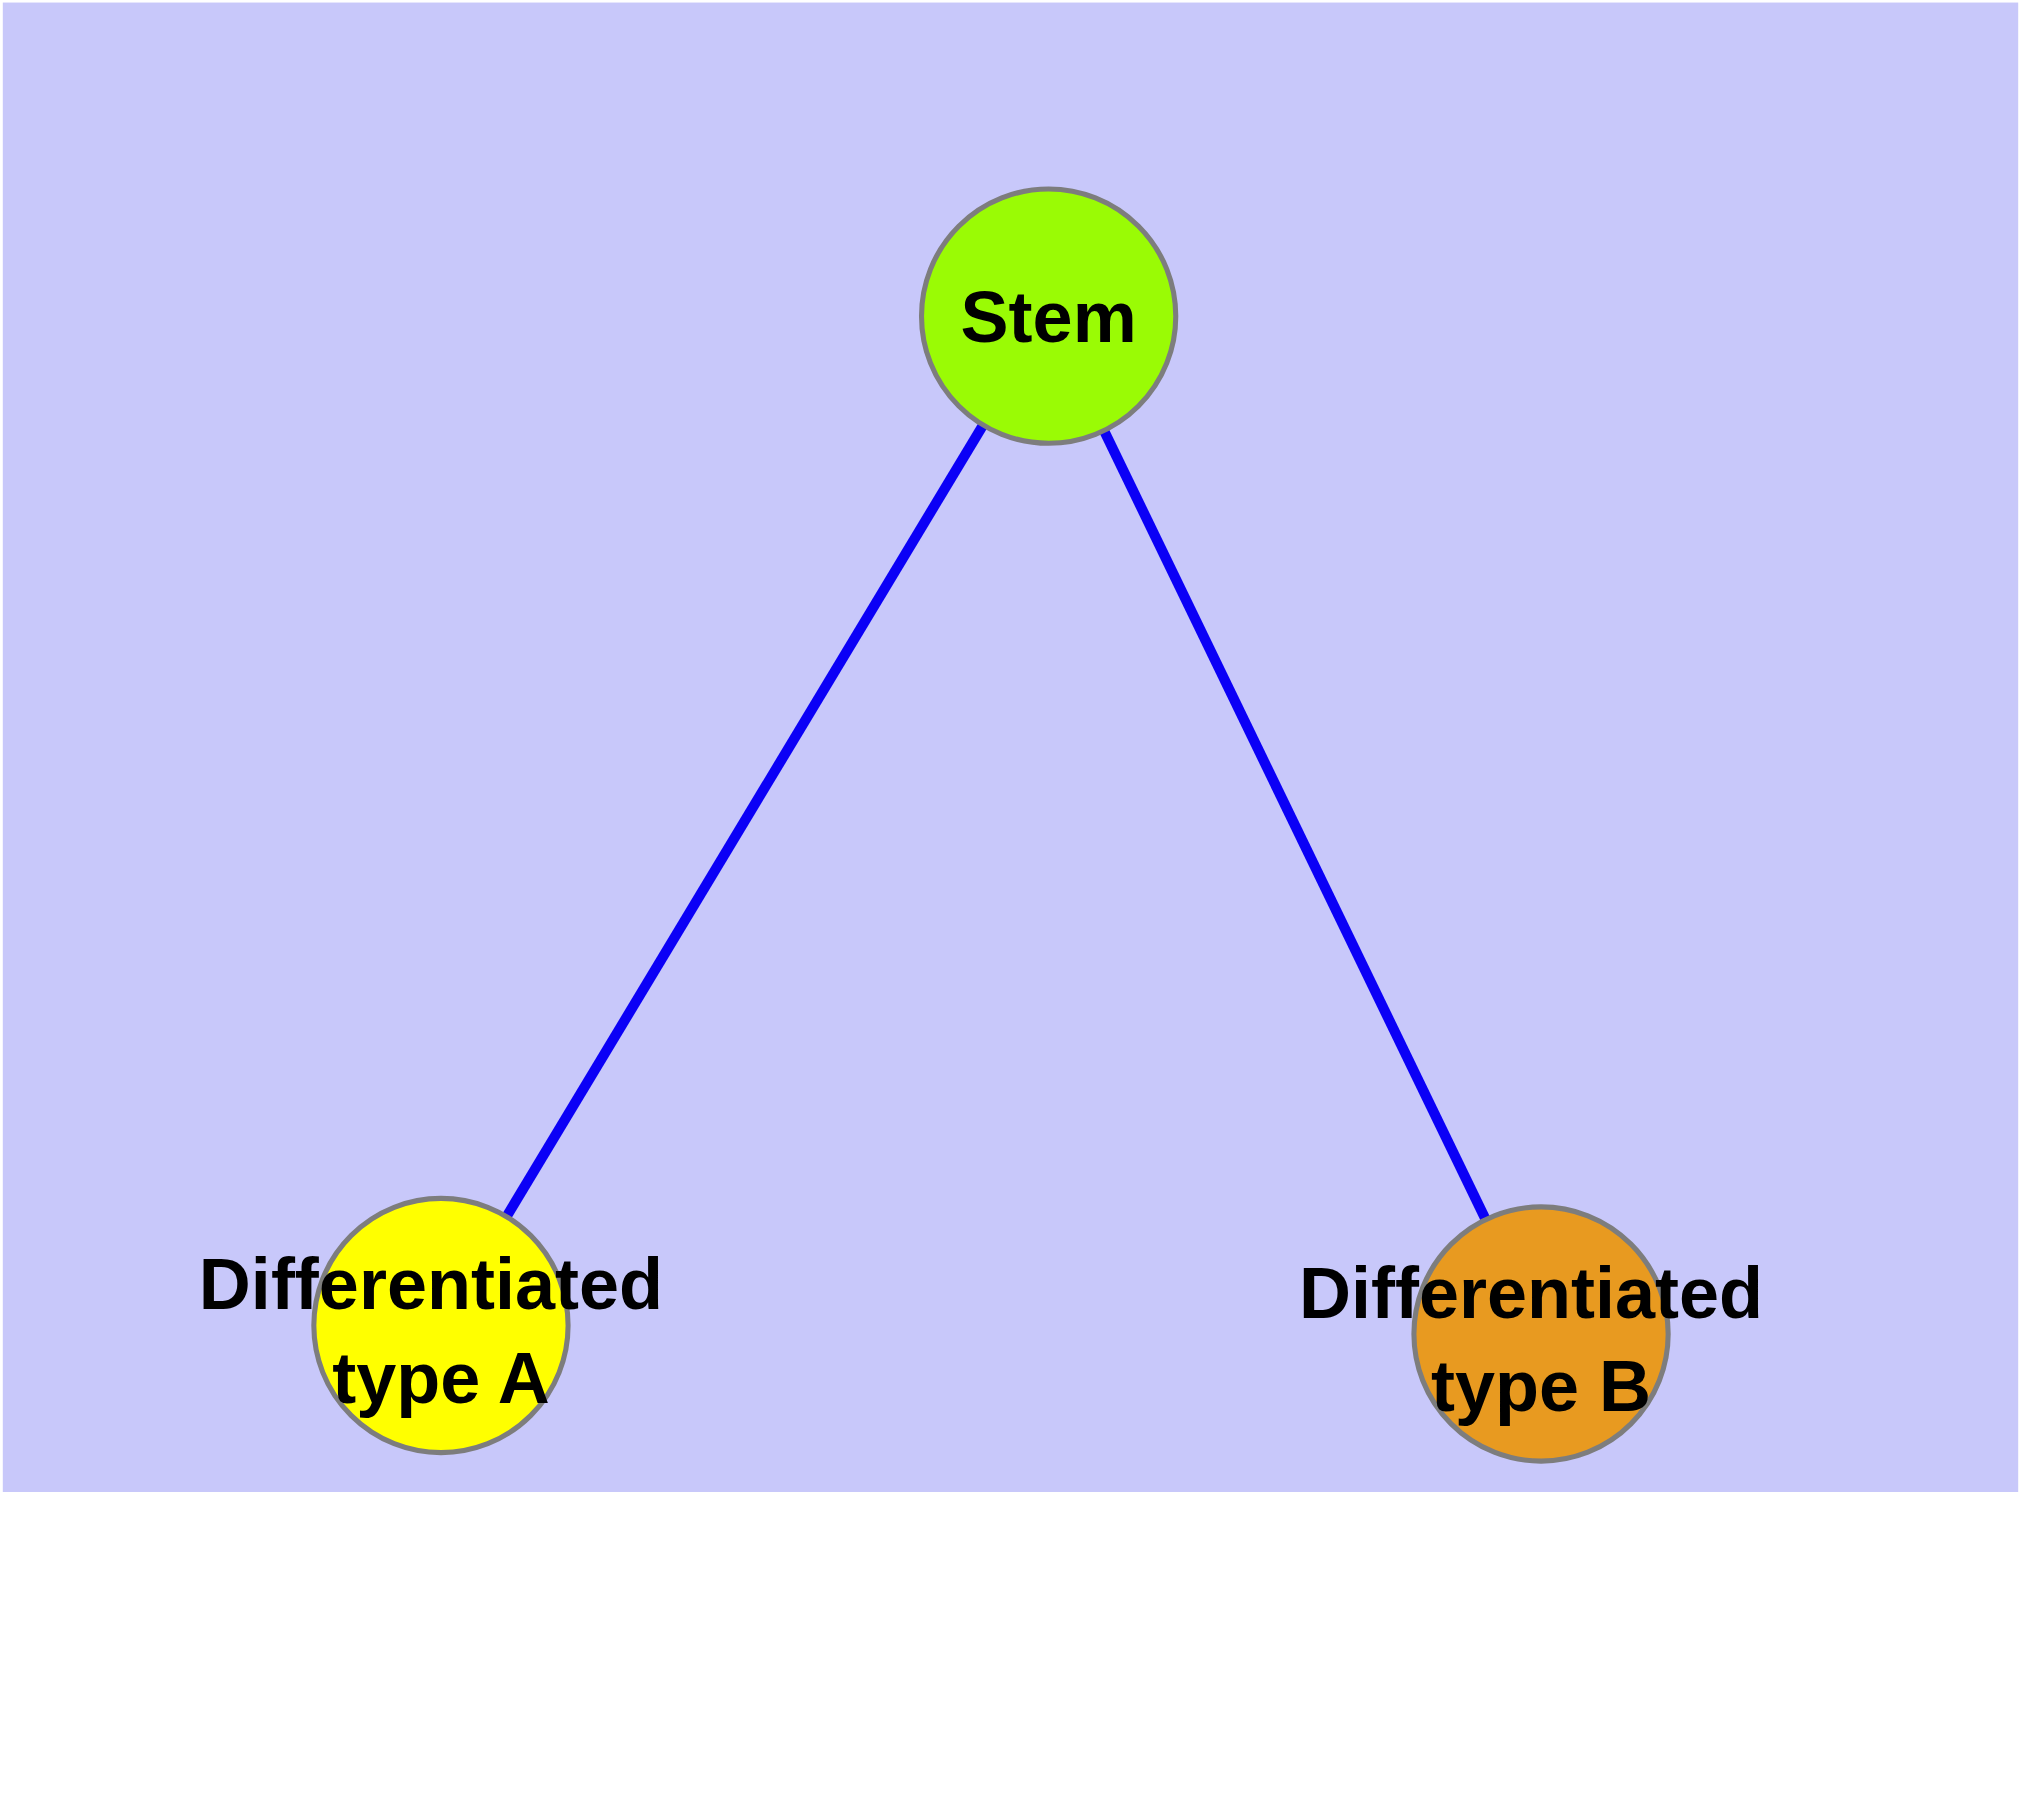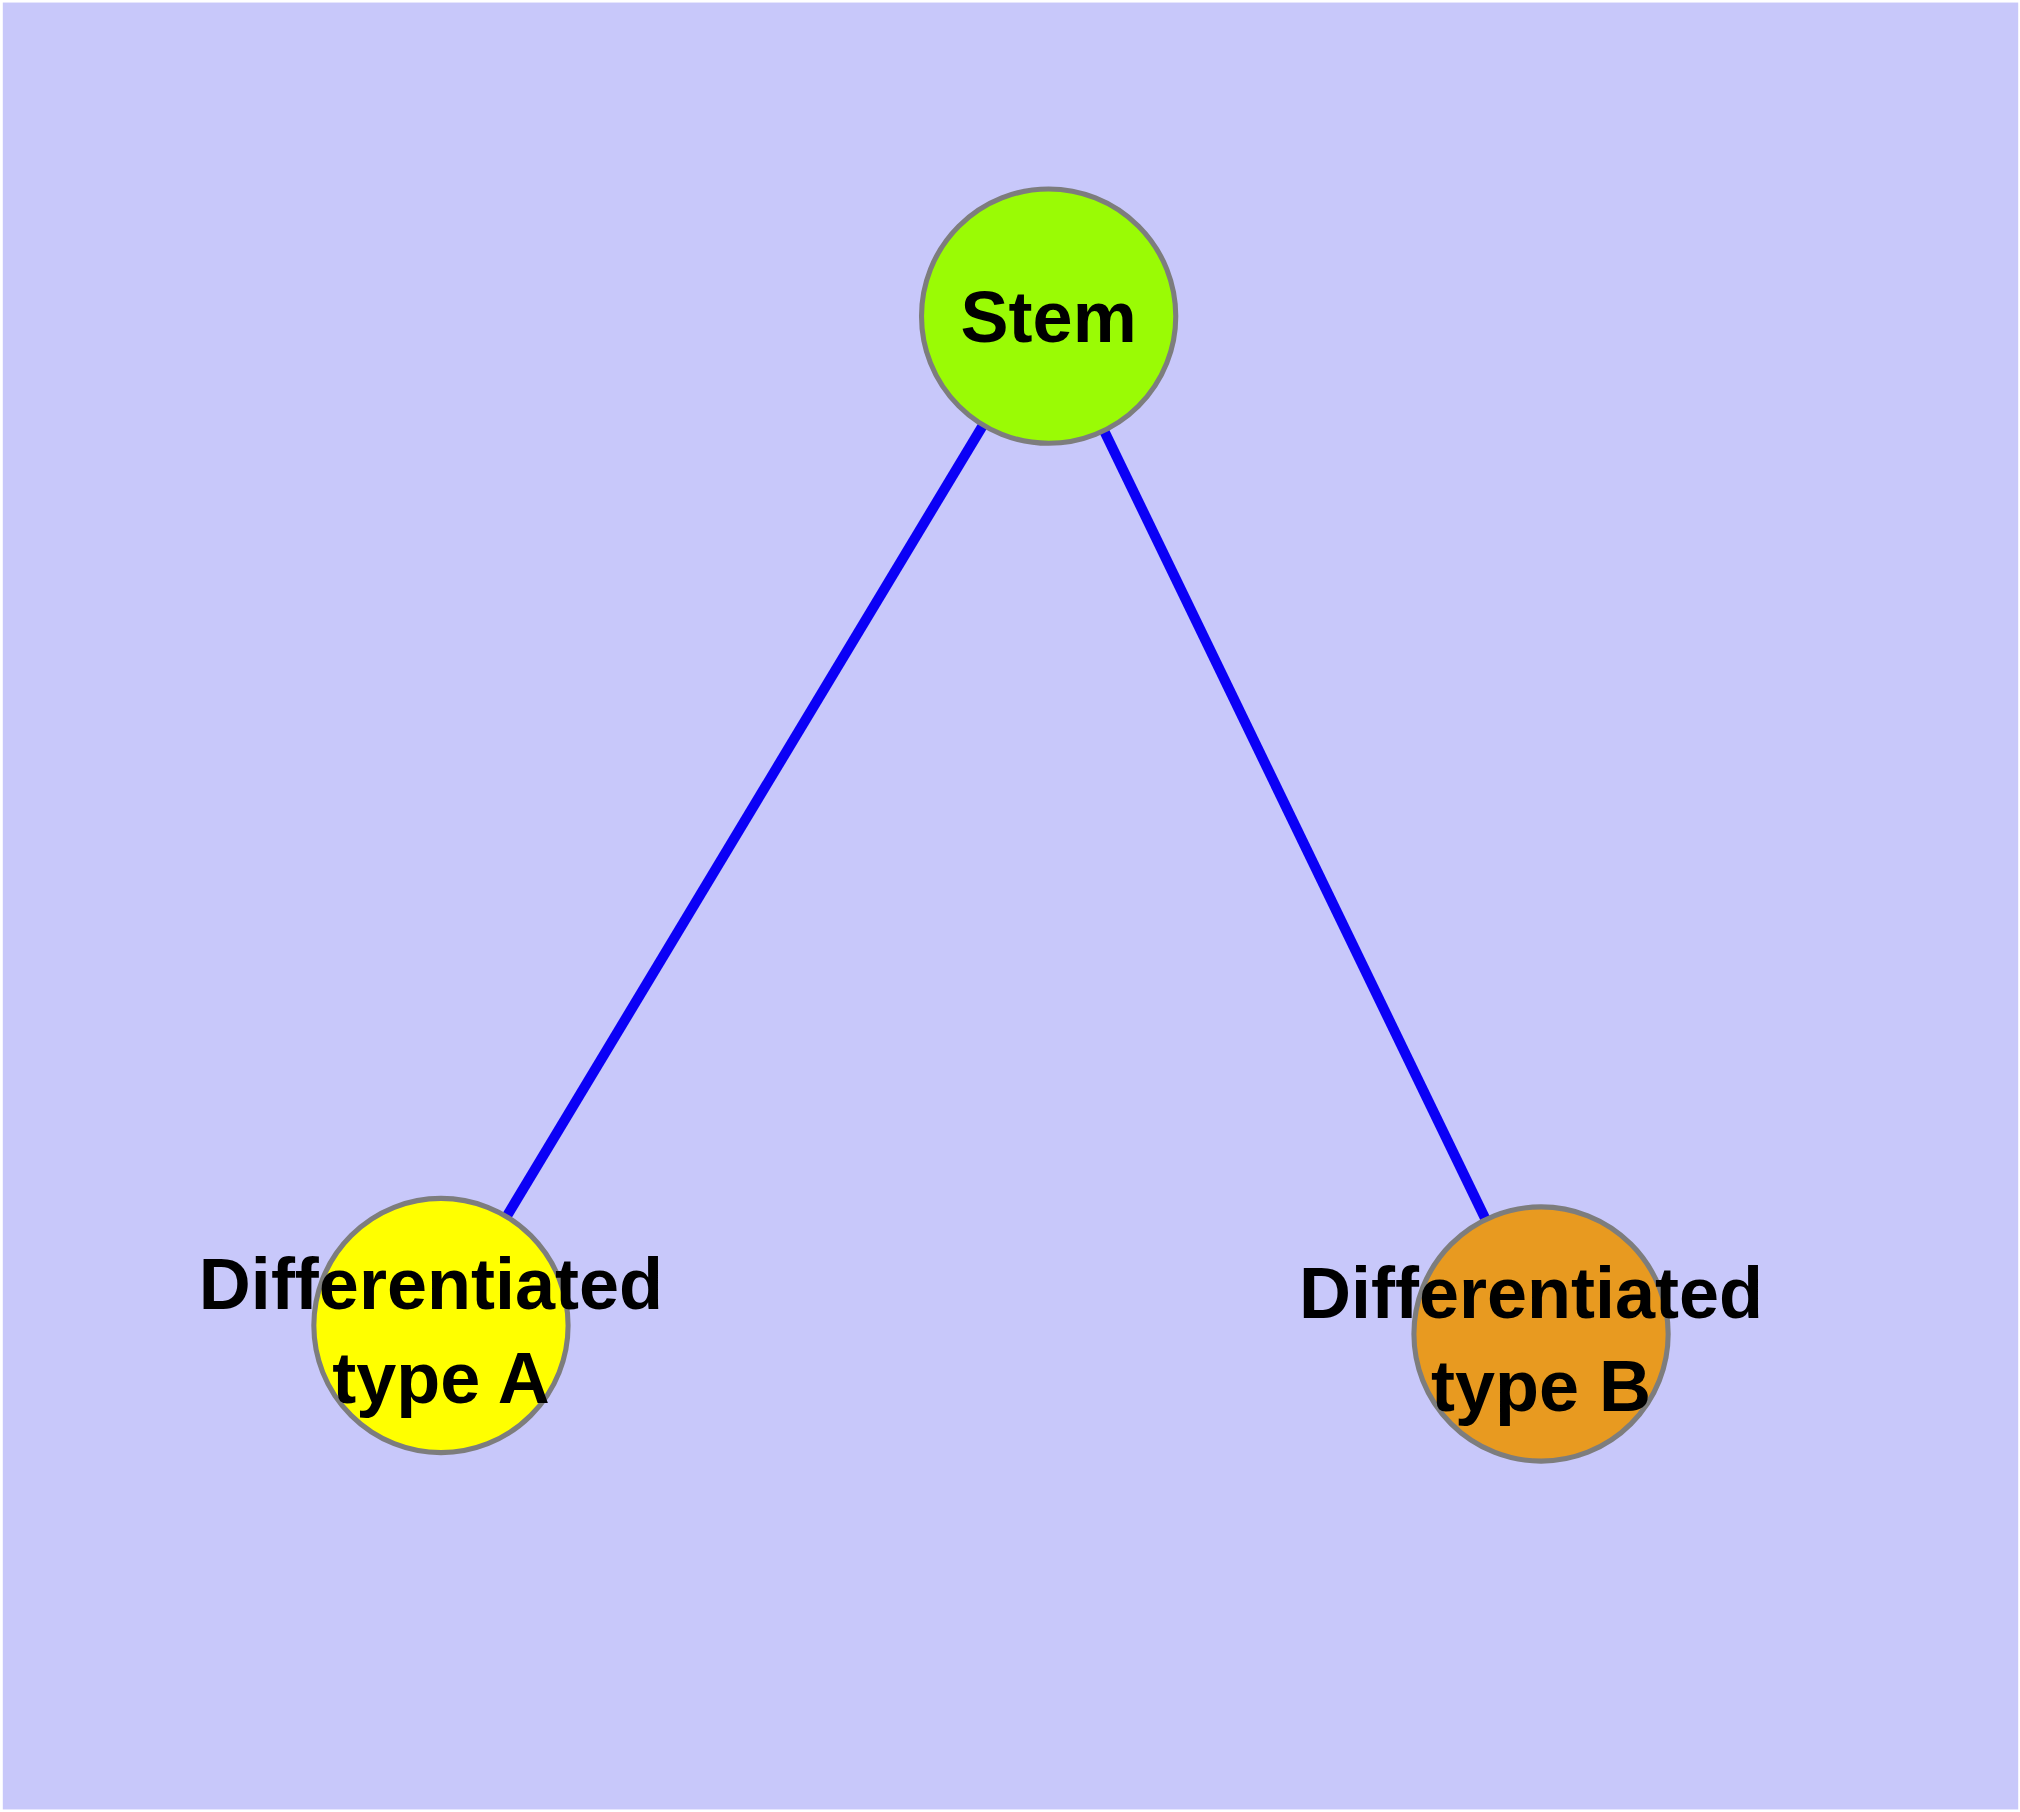--- a/index.html
+++ b/index.html
@@ -2,21 +2,21 @@
 <html style="font-size:13.6px"><head>
 <meta charset="utf-8">
 <style>
   html, body {
     margin: 0;
     padding: 0;
     background: #ffffff;
   }
   .canvas-wrap {
     width: 2021px;
-    height: 1812px;
+    height: 1492px;
     position: relative;
   }
   svg.diagram {
     display: block;
     width: 2021px;
     height: 1812px;
   }
   .edge-line {
     fill: none;
     stroke-width: 12;

